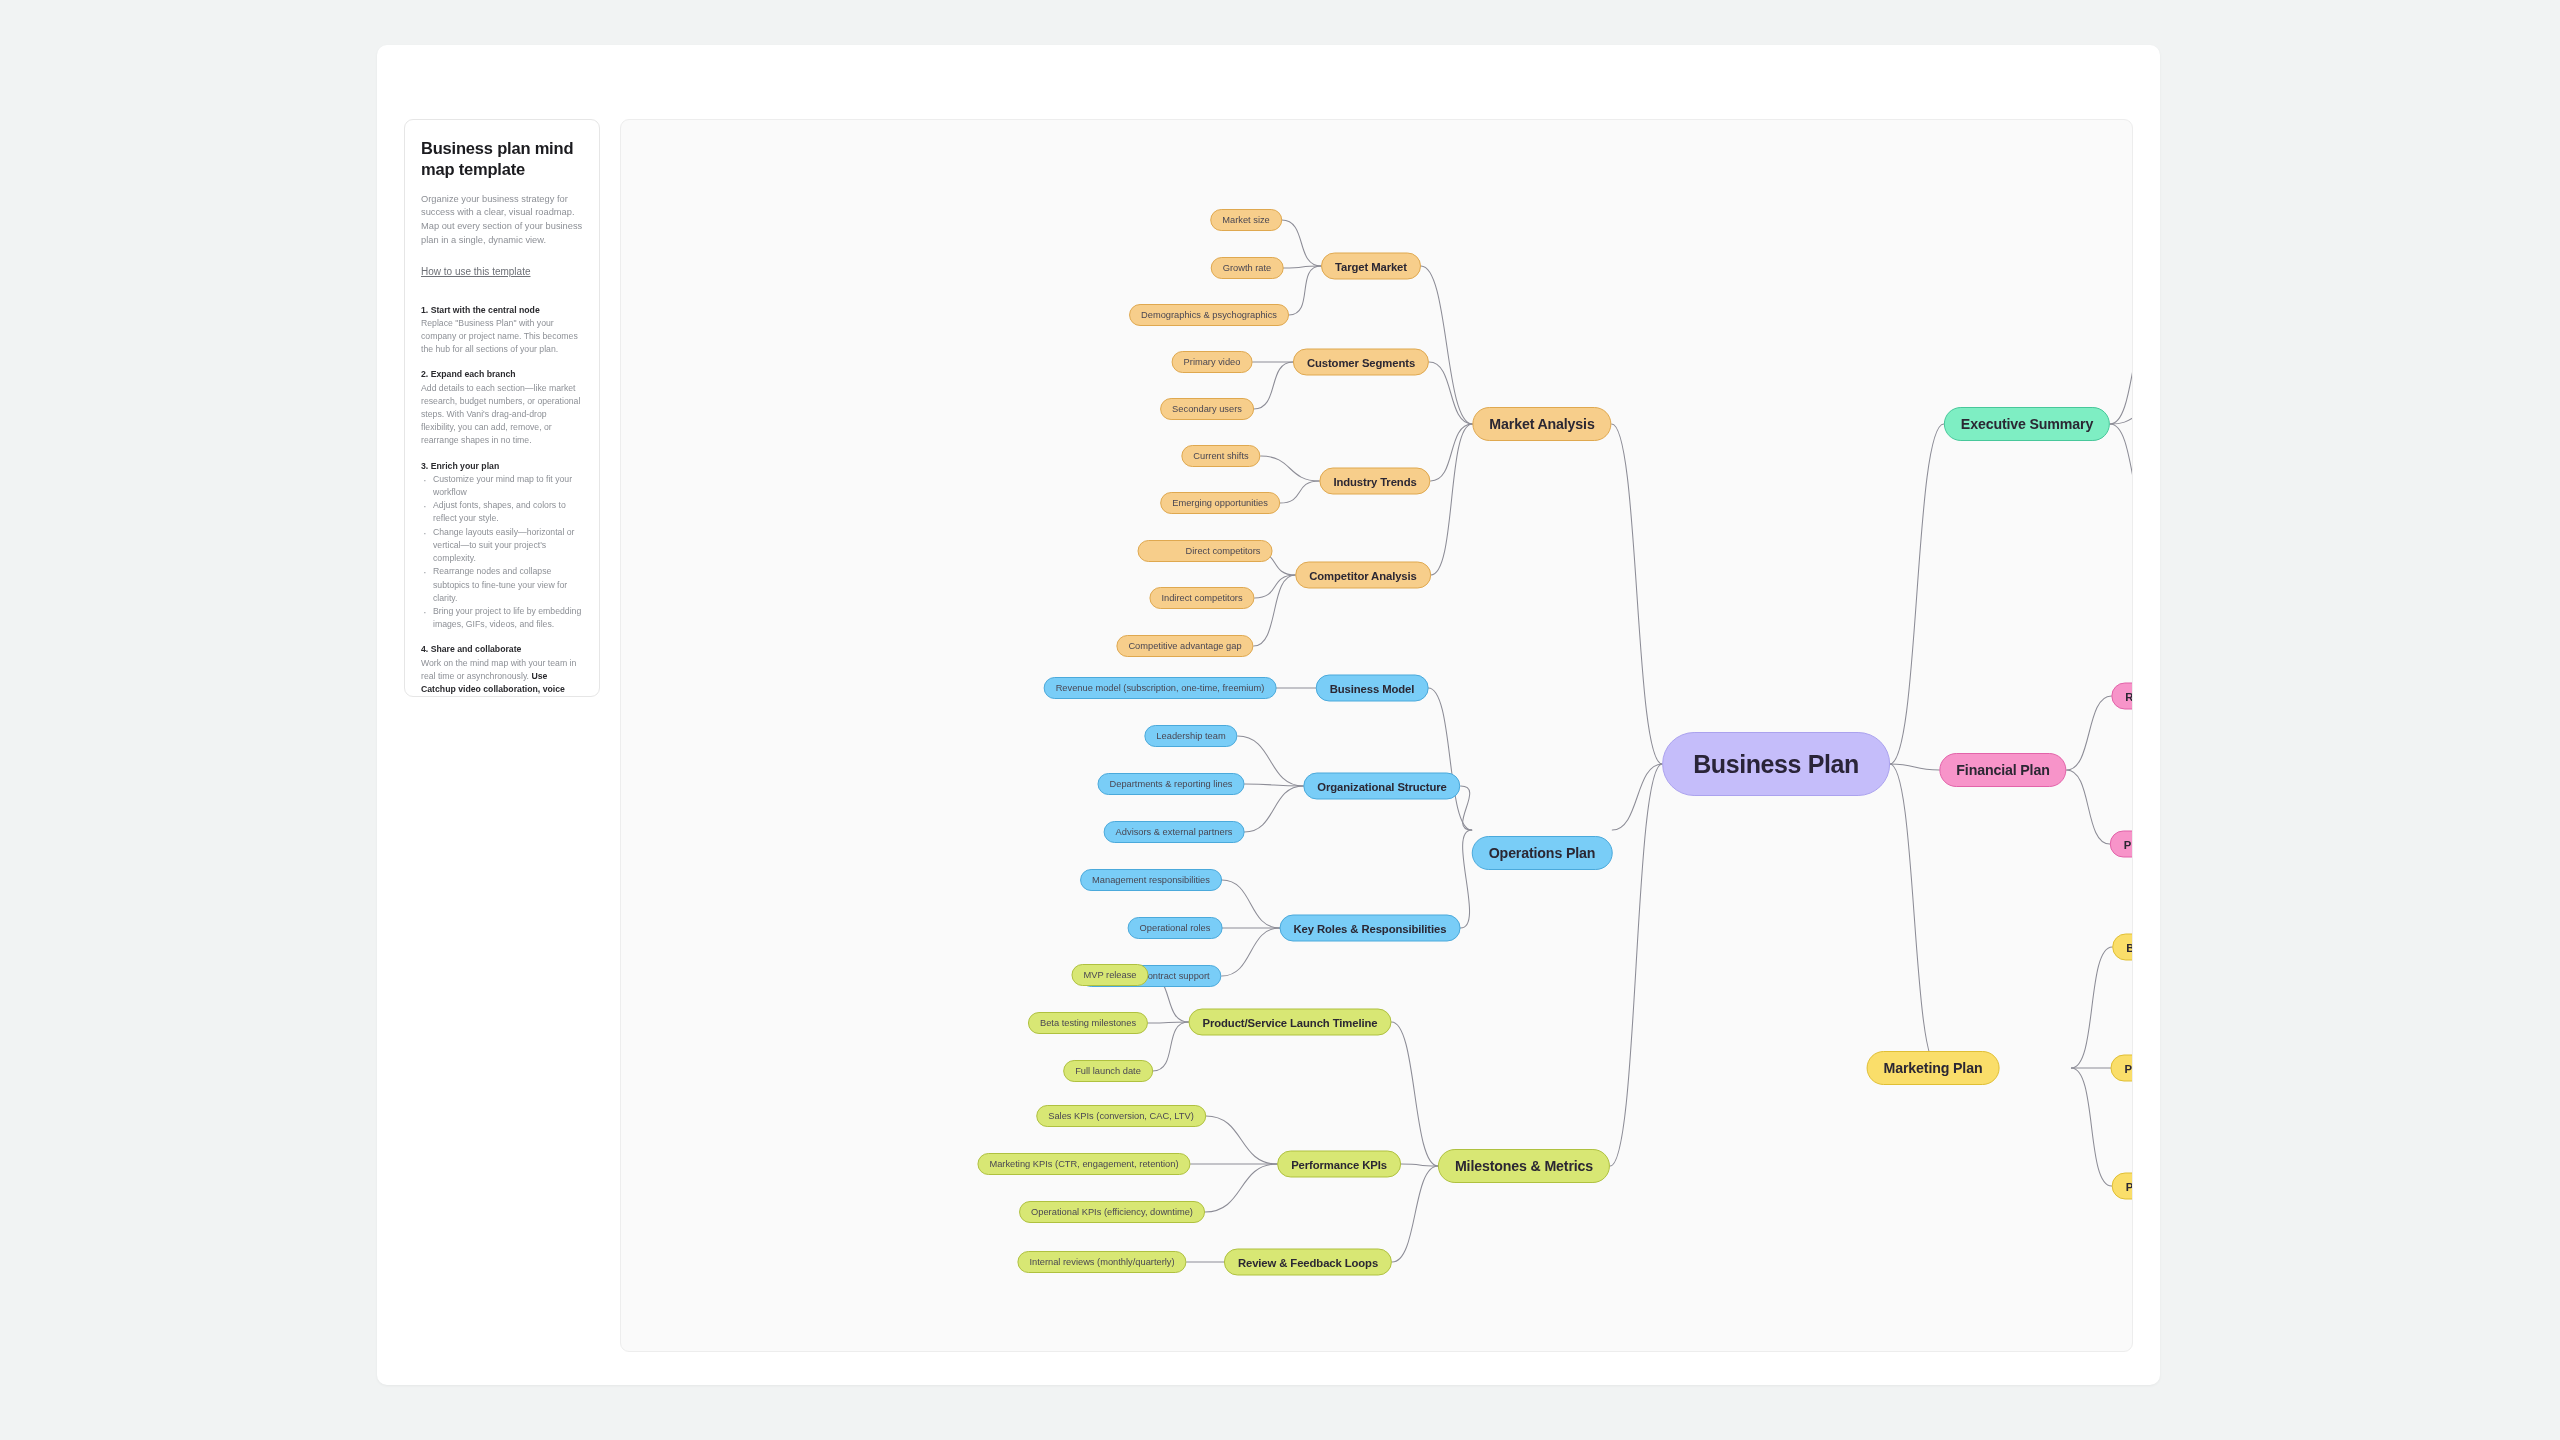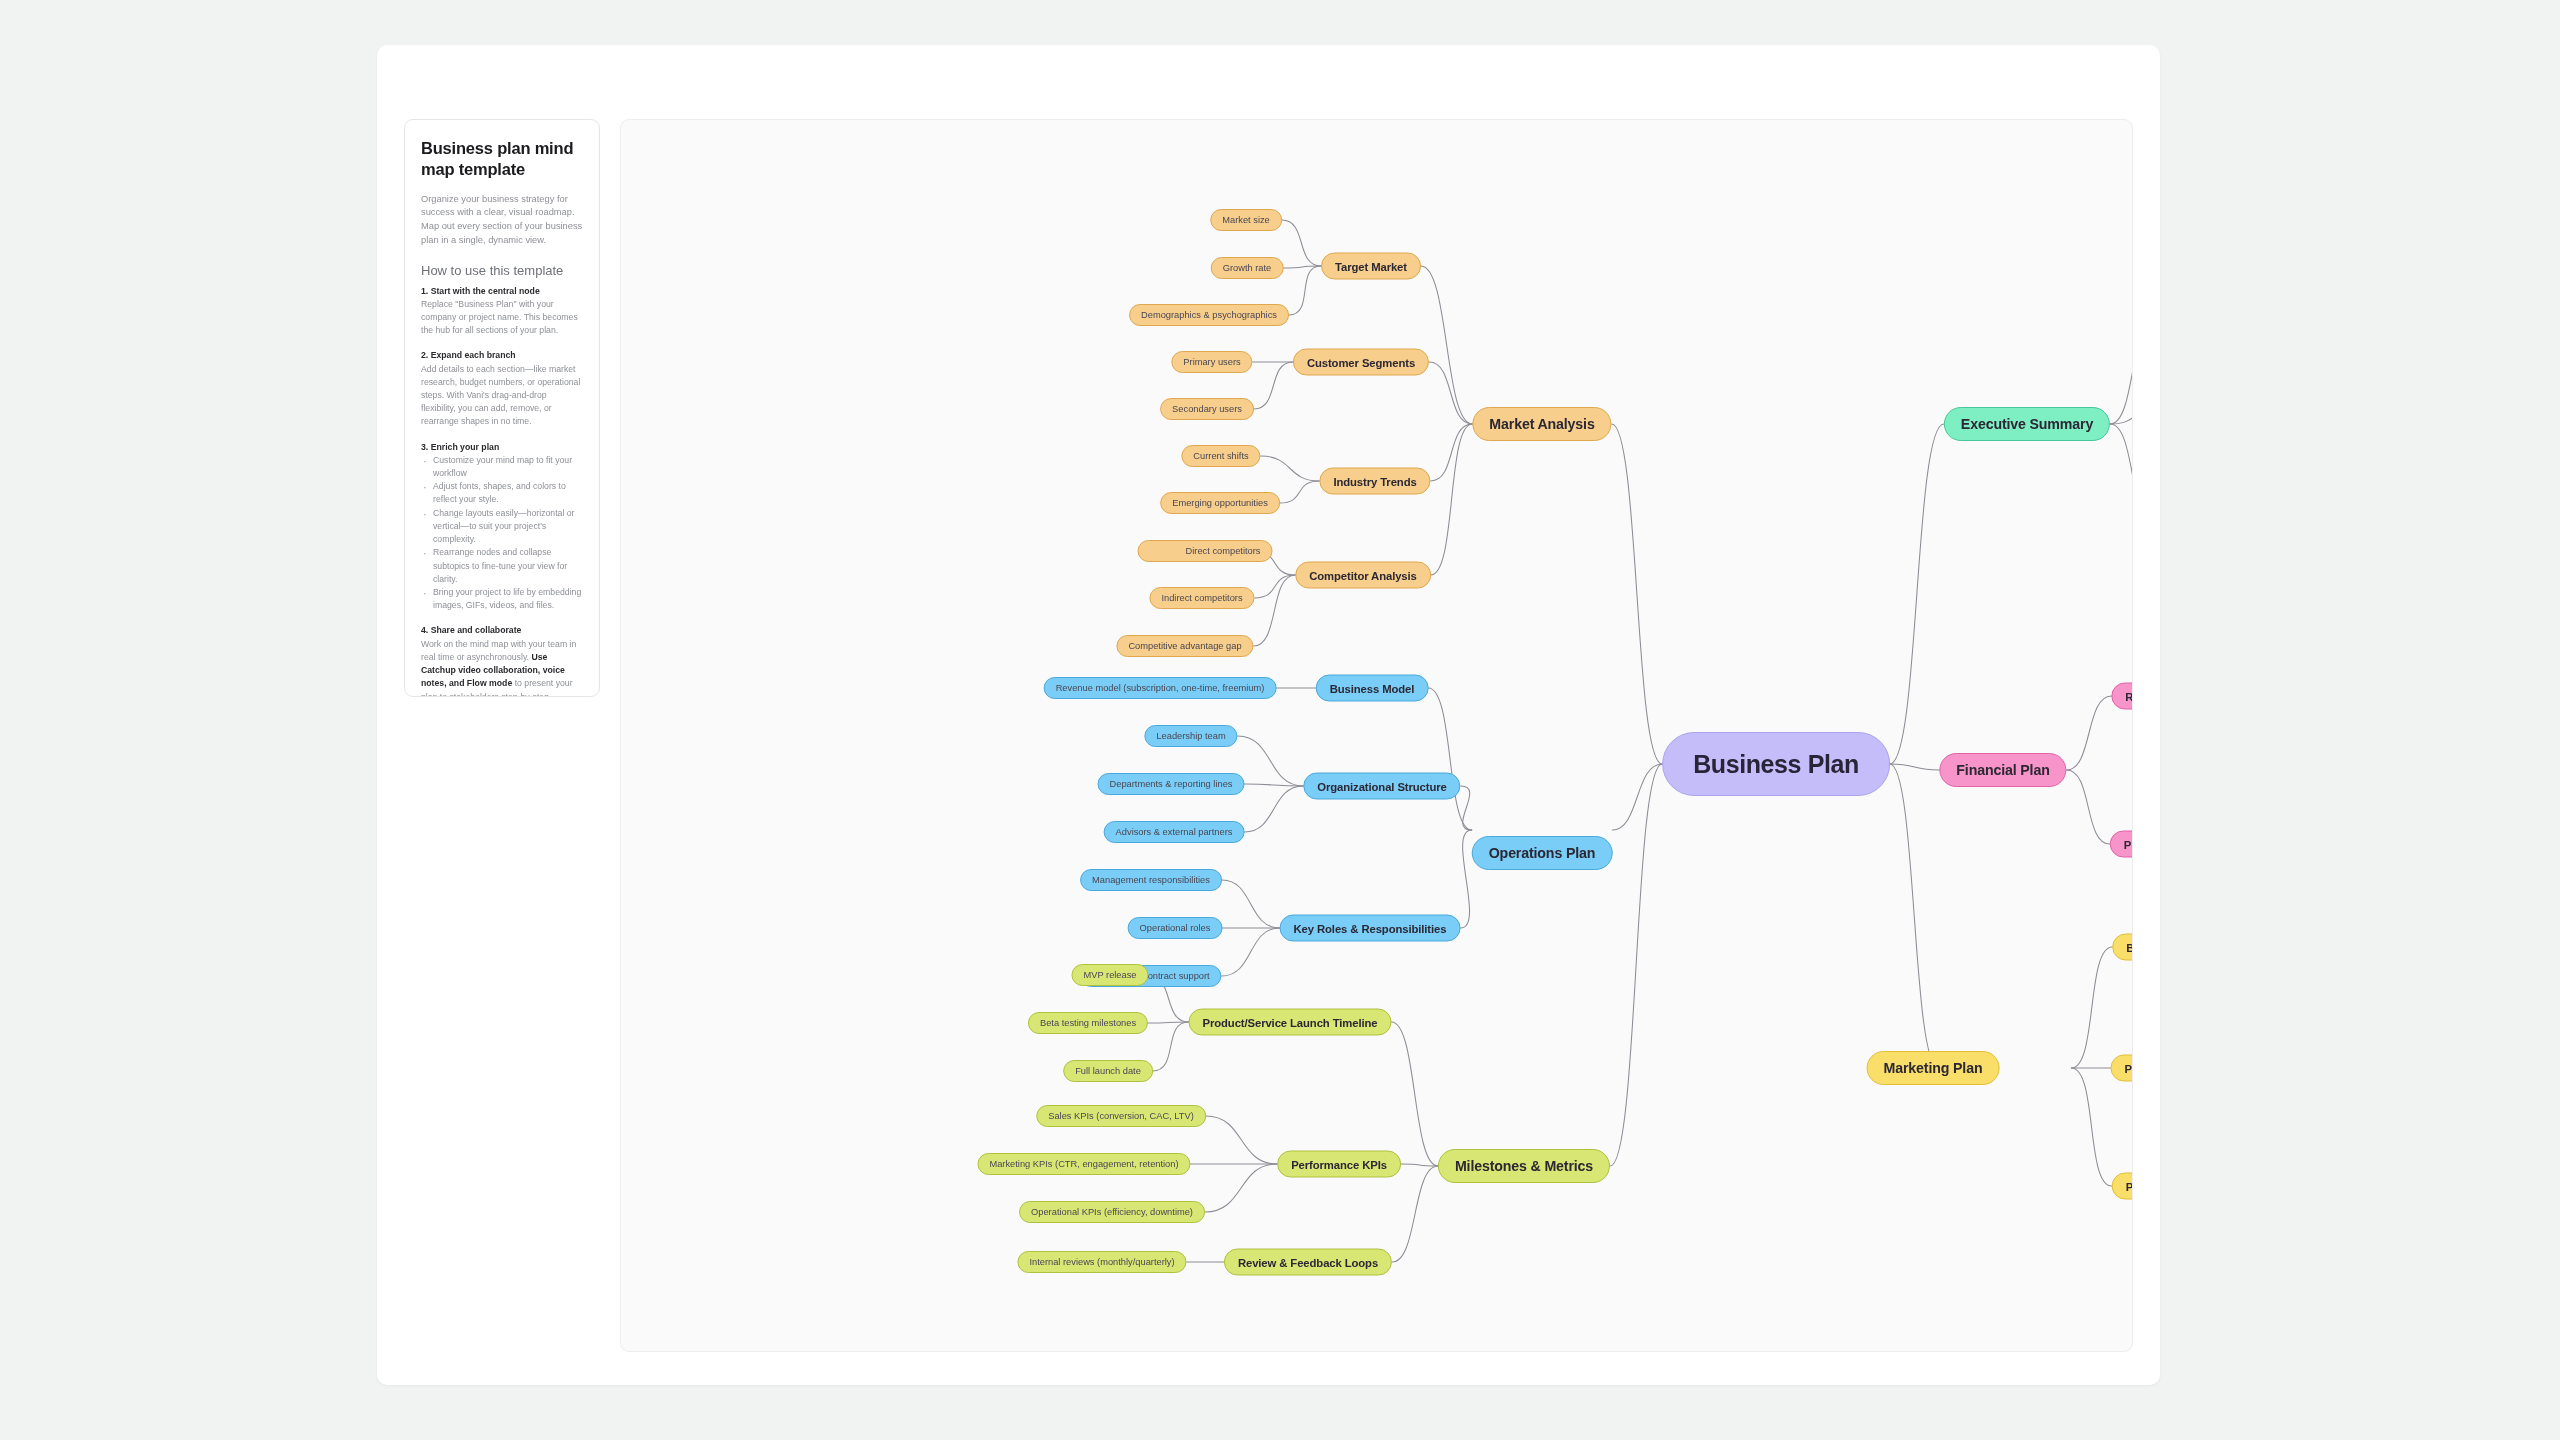--- a/index.html
+++ b/index.html
@@ -45,23 +45,24 @@
     margin: 0 0 13px 0;
   }
   .info-intro {
     font-size: 9.3px;
     color: #8d9096;
     line-height: 1.48;
     margin: 0 0 13px 0;
   }
   .info-link {
     display: inline-block;
-    font-size: 13px;
+    font-size: 10px;
     color: #6e7177;
-    margin: 0 0 7px 0;
+    text-decoration: underline;
+    margin: 0 0 27px 0;
     cursor: pointer;
   }
   .step { margin-bottom: 12px; }
   .step-head {
     font-size: 8.7px;
     font-weight: bold;
     color: #2a2a2e;
     line-height: 1.4;
     margin: 0 0 1px 0;
   }
@@ -279,21 +280,21 @@
           <div class="node lvl3 c-orange" style="left: 626px; top: 148px; justify-content: flex-end;">
             <span>Growth rate</span>
           </div>
           <div class="node lvl3 c-orange" style="left: 588px; top: 195px;">
             <span>Demographics &amp; psychographics</span>
           </div>
           <div class="node lvl2 c-orange" style="left: 740px; top: 242px;">
             <span>Customer Segments</span>
           </div>
           <div class="node lvl3 c-orange" style="left: 591px; top: 242px;">
-            <span>Primary users</span>
+            <span>Primary video</span>
           </div>
           <div class="node lvl3 c-orange" style="left: 586px; top: 289px;">
             <span>Secondary users</span>
           </div>
           <div class="node lvl2 c-orange" style="left: 754px; top: 361px;">
             <span>Industry Trends</span>
           </div>
           <div class="node lvl3 c-orange" style="left: 600px; top: 336px;">
             <span>Current shifts</span>
           </div>

